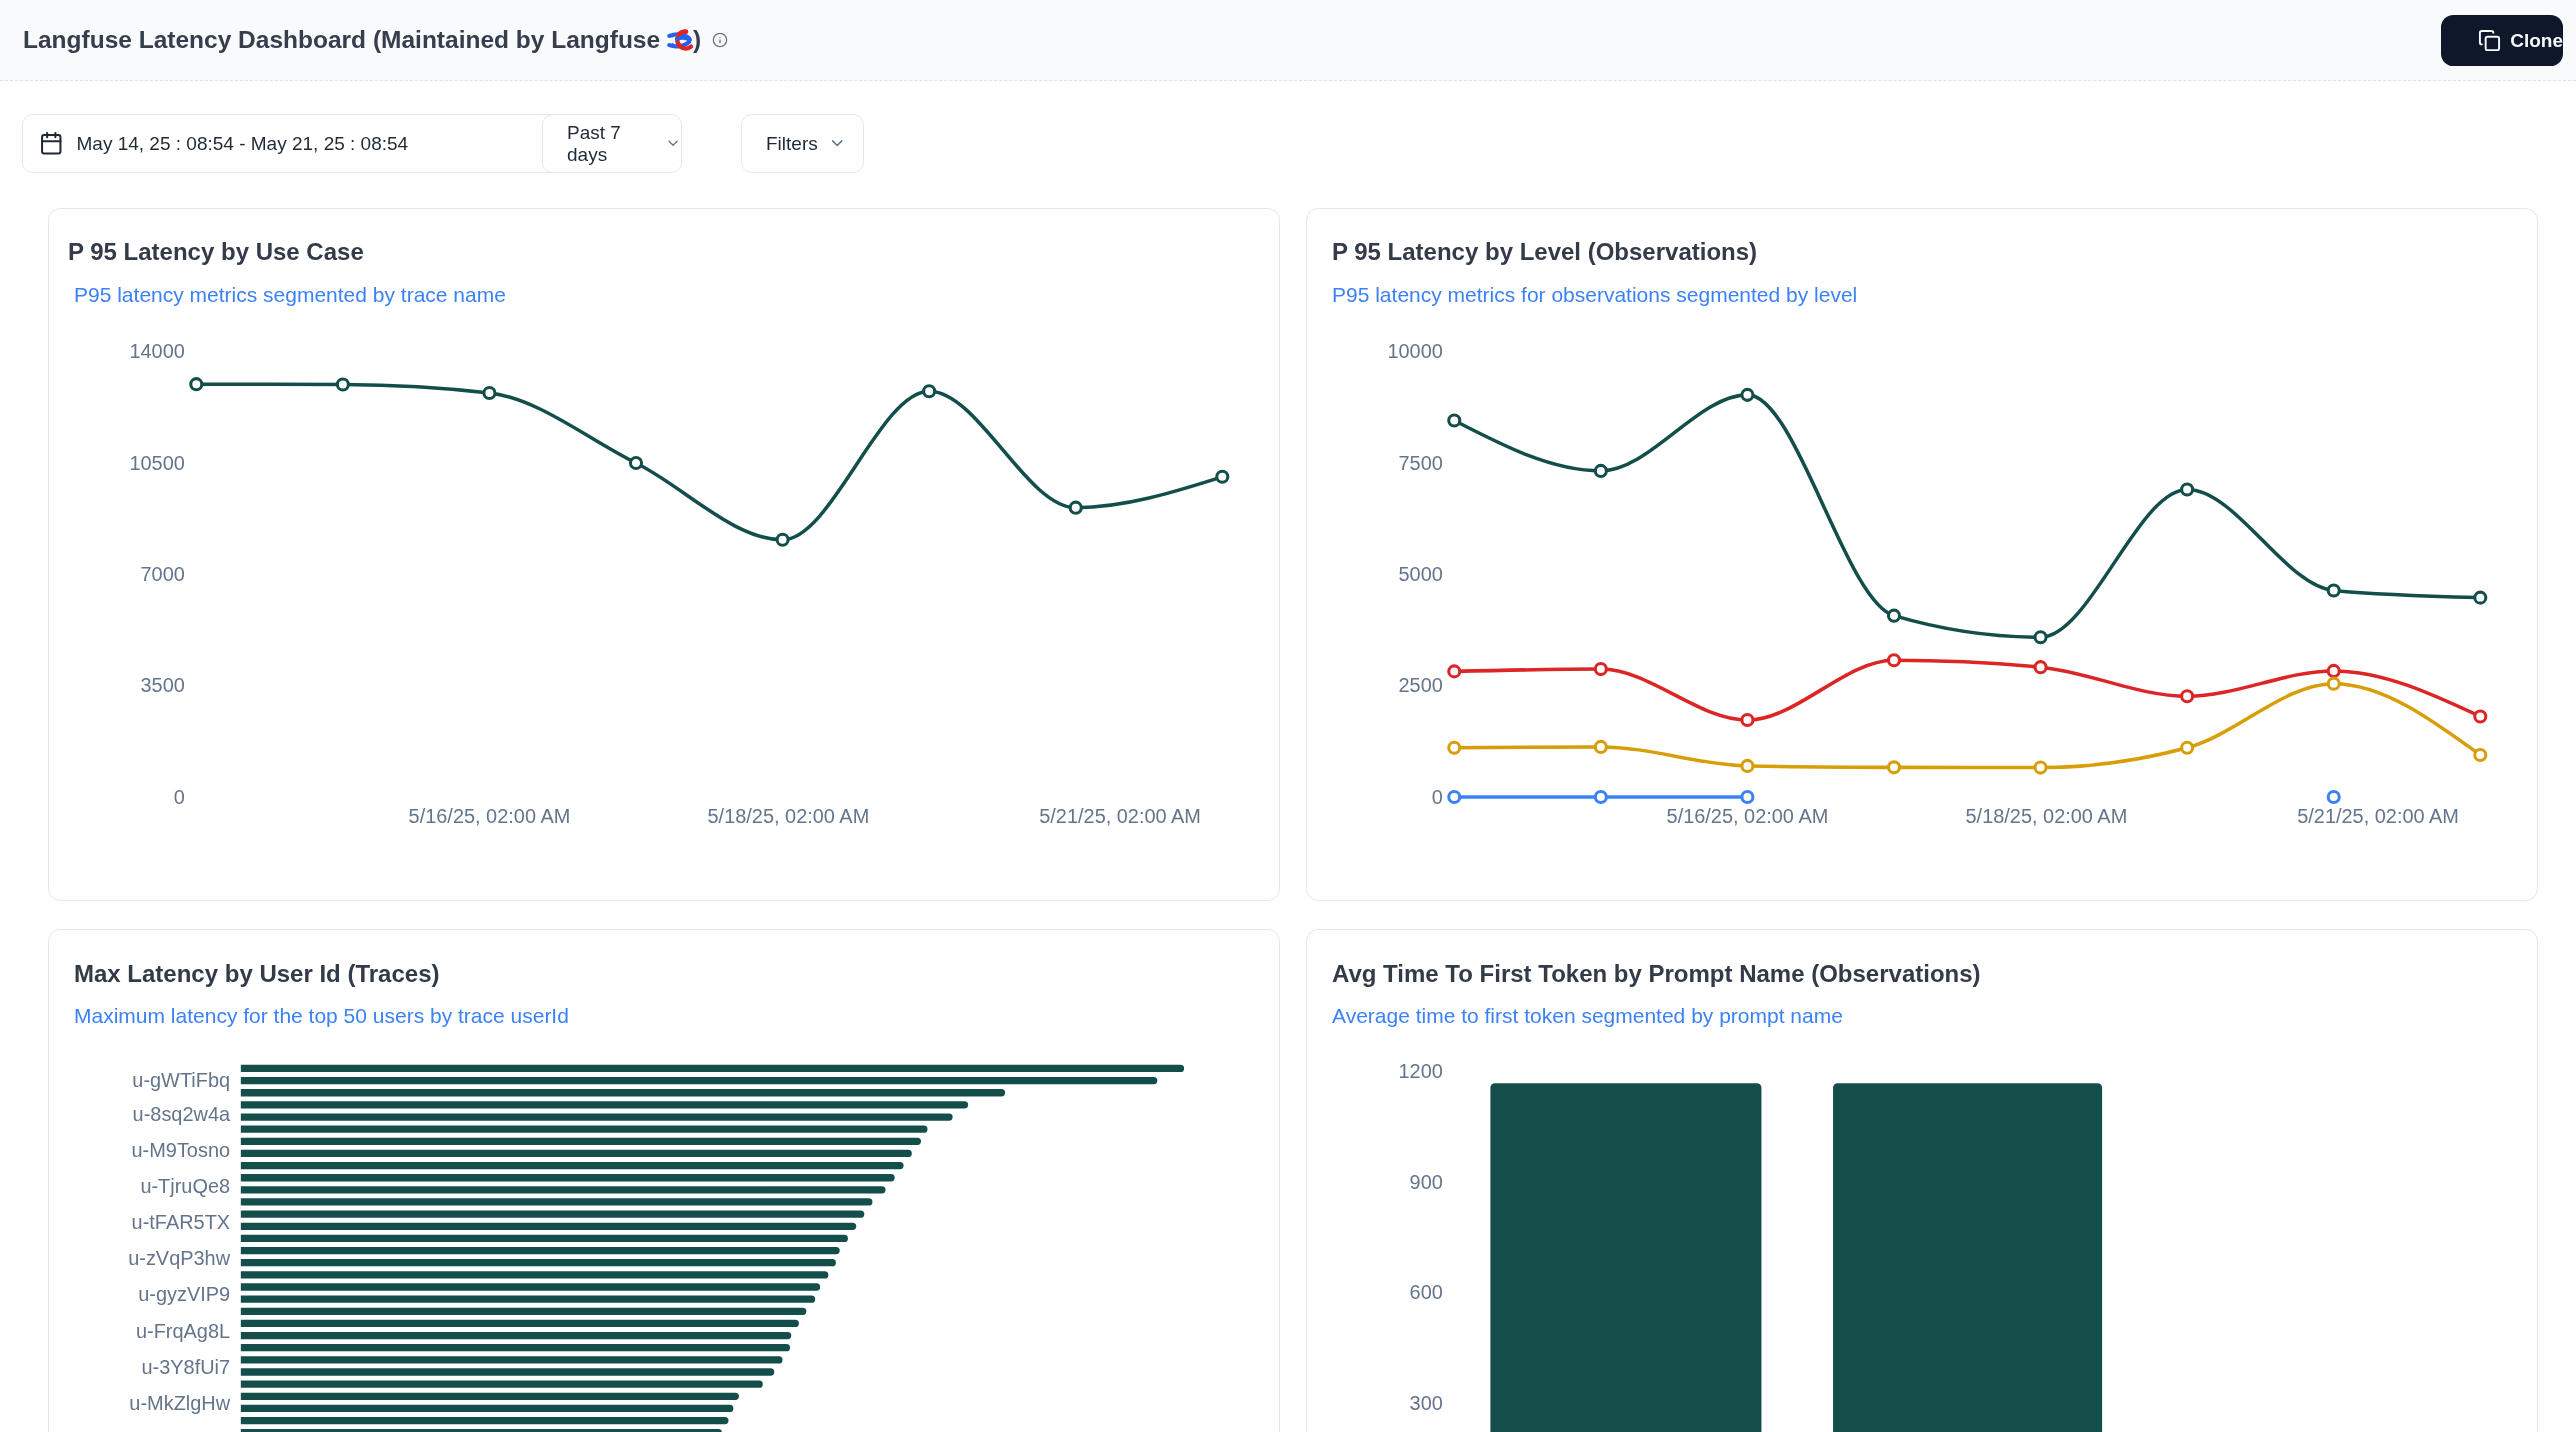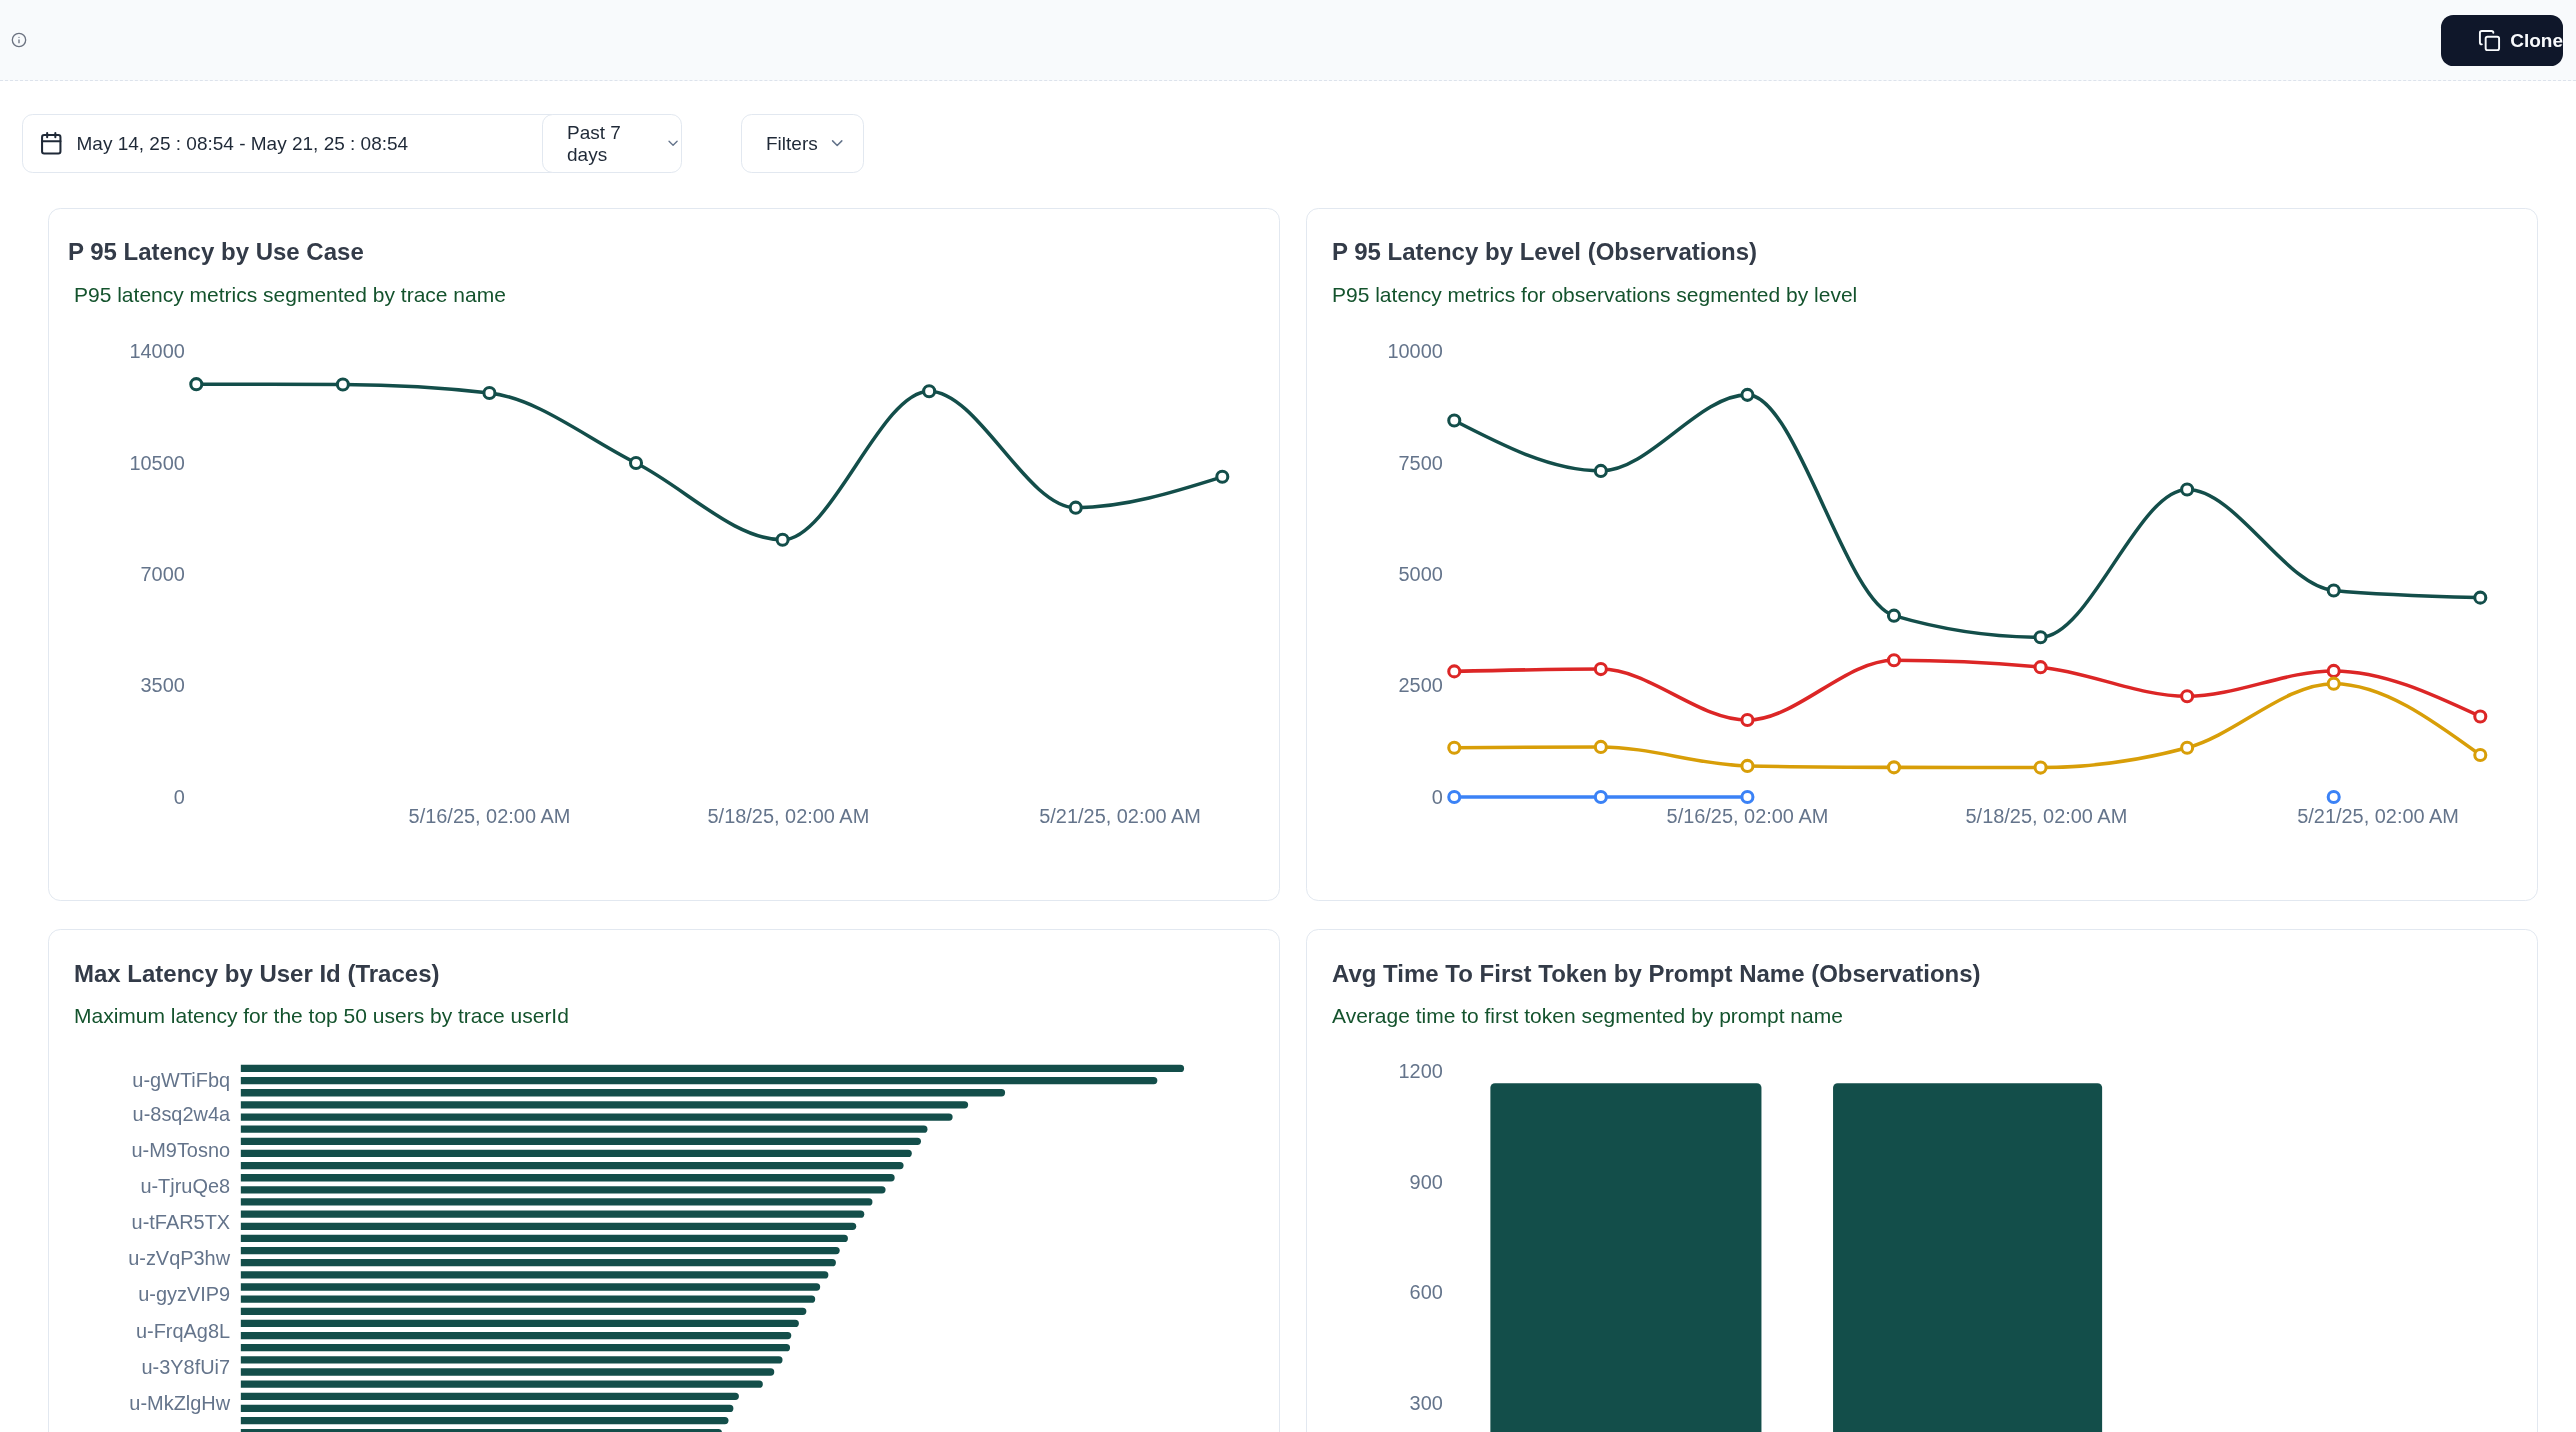--- a/index.html
+++ b/index.html
@@ -6,26 +6,35 @@
 .header { position:absolute; left:0; top:0; width:2576px; height:81px; background:#f8fafc;
   border-bottom:1.5px dashed #dde3ec; display:flex; align-items:center; }
 .htitle { margin-left:23px; font-size:24.5px; font-weight:bold; color:#363e4d; letter-spacing:0; display:flex; align-items:center; }
 .clone { position:absolute; left:2441px; top:15.3px; width:122px; height:51px; background:#0f172a;
   border-radius:12.3px; display:flex; align-items:center; justify-content:flex-end; gap:9.2px;
   color:#f8fafc; font-size:19px; font-weight:bold; }
 .box { position:absolute; top:114px; height:59px; background:#fff; border:1.5px solid #e2e8f0;
   border-radius:10.7px; display:flex; align-items:center; font-size:19px; color:#1f2937; }
 .card { position:absolute; background:#fff; border:1.5px solid #e2e8f0; border-radius:12.3px; }
 .ctitle { position:absolute; font-size:24px; font-weight:bold; color:#333b48; }
-.csub { position:absolute; font-size:21px; color:#14532d; }
+.csub { position:absolute; font-size:21px; color:#3b82f6; }
 .tick { font-size:26px; fill:#64748b; font-family:"Liberation Sans", sans-serif; }
 svg.layer { position:absolute; left:0; top:0; }
 </style></head>
 <body>
 <div class="header">
+    <div class="htitle">Langfuse Latency Dashboard (Maintained by Langfuse&nbsp;<svg width="26" height="29" viewBox="0 0 34 38" fill="none">
+        <path d="M2 14 L11 9 L8 15 Z" fill="#2563eb"></path>
+        <path d="M2 26 L11 29 L8 22 Z" fill="#2563eb"></path>
+        <path d="M3 13c8-3 19-3 26 3" stroke="#2563eb" stroke-width="5.4" stroke-linecap="round" fill="none"></path>
+        <path d="M3 25c8 3 19 2 26-4" stroke="#2563eb" stroke-width="5.4" stroke-linecap="round" fill="none"></path>
+        <path d="M25 7.5a11 11 0 1 0 6.5 19.5" stroke="#dc2626" stroke-width="5.6" stroke-linecap="round" fill="none"></path>
+        <path d="M13 17c5-2 12-2 17 1" stroke="#2563eb" stroke-width="5.4" stroke-linecap="round" fill="none"></path>
+        <path d="M25 7.5a11 11 0 0 0-10 4" stroke="#dc2626" stroke-width="5.6" stroke-linecap="round" fill="none"></path>
+      </svg>)</div>
 <div style="margin-left:10.7px;display:flex;align-items:center;">
       <svg width="16" height="16" viewBox="0 0 24 24" fill="none" stroke="#6b7280" stroke-width="2" stroke-linecap="round" stroke-linejoin="round">
         <circle cx="12" cy="12" r="10"></circle>
         <path d="M12 16v-4"></path>
         <path d="M12 8h.01"></path>
       </svg>
     </div>
   </div>
 <div class="clone">
     <svg width="23" height="23" viewBox="0 0 24 24" fill="none" stroke="#f8fafc" stroke-width="2" stroke-linecap="round" stroke-linejoin="round">

